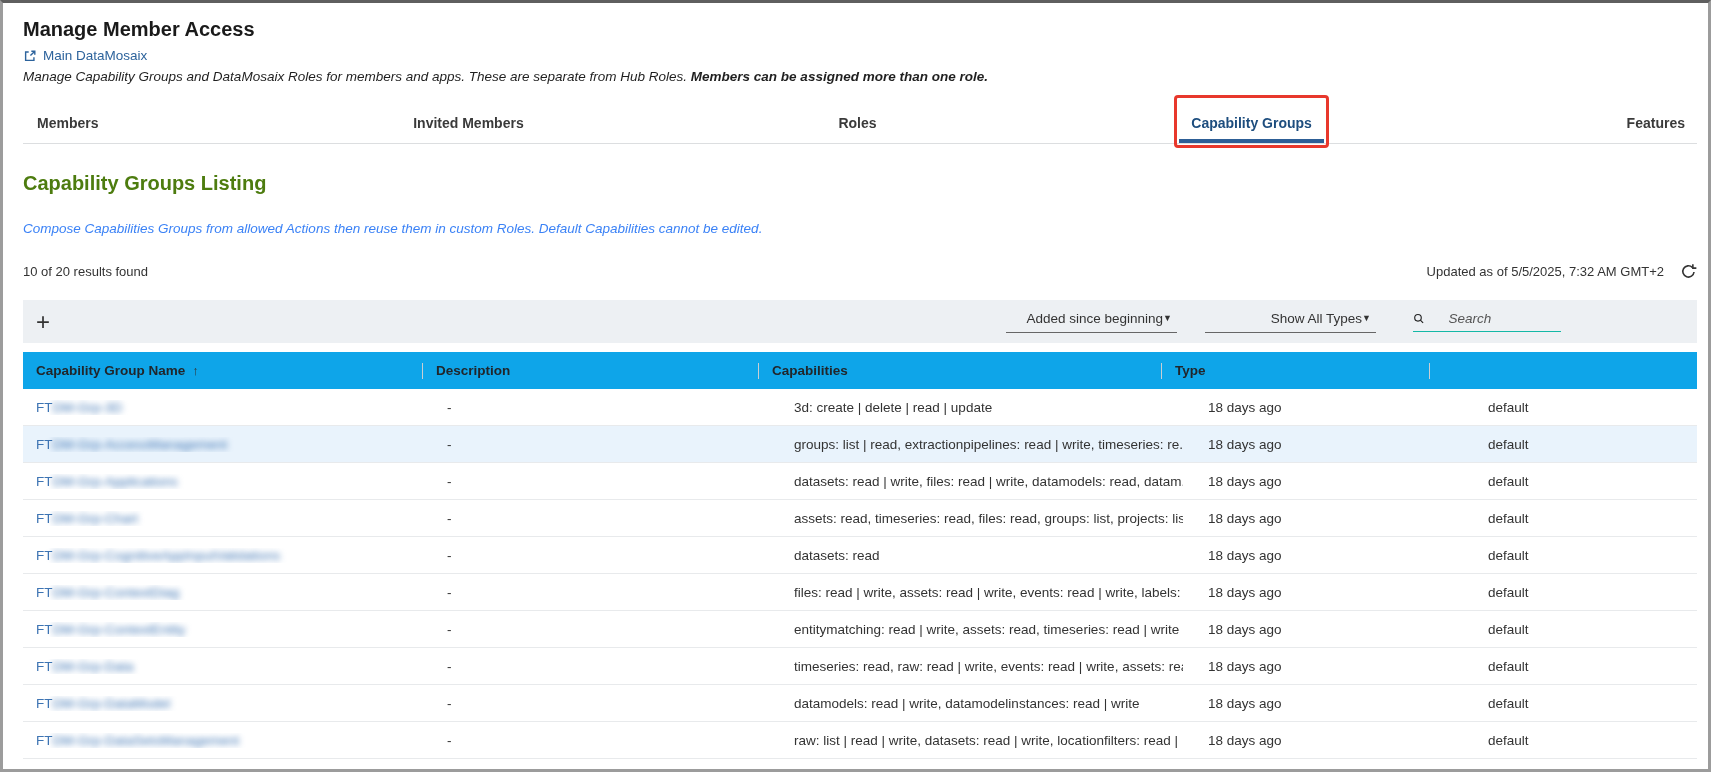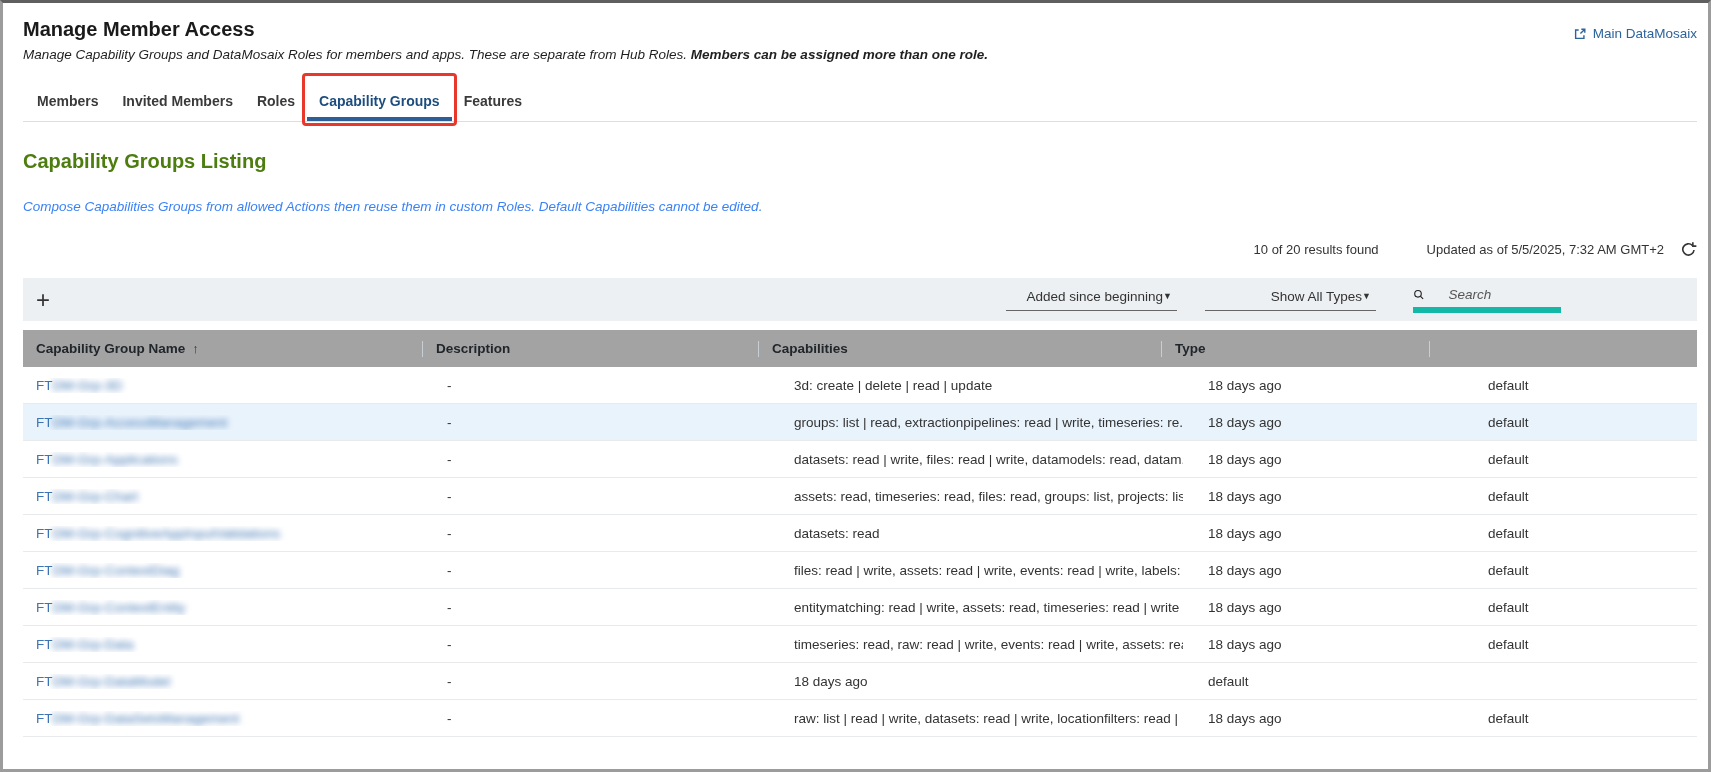--- a/index.html
+++ b/index.html
@@ -3,58 +3,58 @@
 <meta charset="utf-8">
 <style>
   html,body{margin:0;padding:0;background:#fff;}
   .page{
     width:1711px;height:772px;box-sizing:border-box;position:relative;overflow:hidden;
     background:#fff;border:3px solid #9c9c9c;border-top-color:#5f5f5f;
     font-family:"Liberation Sans", sans-serif;color:#262626;
   }
   .content{padding:0 11px 0 20px;}
   
-  .topbar{display:flex;justify-content:space-between;align-items:flex-start;margin-top:15px;}
+  .topbar{display:flex;justify-content:space-between;align-items:flex-start;margin-top:15px;flex-direction:column;}
   .page-title{font-size:20px;font-weight:700;color:#1a1a1a;line-height:22px;}
   .main-link{display:flex;align-items:center;gap:6px;color:#2d639c;font-size:13.5px;margin-top:8px;cursor:pointer;}
   .main-link svg{display:block;}
   .subtitle{margin-top:6px;font-size:13.5px;font-style:italic;line-height:16px;color:#1f1f1f;}
   .subtitle b{font-weight:700;}
   
-  .tabs{margin-top:24px;display:flex;border-bottom:1px solid #dcdee0;padding-left:2px;}
+  .tabs{margin-top:24px;display:flex;border-bottom:1px solid #dcdee0;padding-left:2px;justify-content:space-between;}
   .tab{position:relative;padding:6px 12px 8px;font-size:14px;font-weight:600;color:#3a3a3a;
        border-bottom:4px solid transparent;line-height:16px;cursor:pointer;white-space:nowrap;}
   .tab.active{color:#1d4d7e;border-bottom-color:#2d5e96;}
   .tab .annotation{position:absolute;left:-5px;right:-5px;top:-14px;bottom:-9px;
        border:3px solid #e8382c;border-radius:4px;pointer-events:none;z-index:3;}
   
   .section-heading{margin-top:28px;font-size:20px;font-weight:700;color:#4d7c0f;line-height:22px;}
   .section-desc{margin-top:27px;font-size:13.5px;font-style:italic;color:#3b82f6;line-height:16px;}
-  .results-row{margin-top:26px;display:flex;justify-content:flex-end;align-items:center;
+  .results-row{margin-top:26px;display:flex;justify-content:space-between;align-items:center;
        font-size:13px;color:#333;gap:48px;}
   .updated-group{display:flex;align-items:center;gap:16px;}
   .refresh-btn{cursor:pointer;display:flex;align-items:center;}
   
   .toolbar{margin-top:20px;height:43px;background:#edf0f3;display:flex;align-items:center;}
   .add-btn{margin-left:13px;font-size:24px;font-weight:400;color:#333;line-height:20px;cursor:pointer;}
   .toolbar-spacer{flex:1;}
   .filters{display:flex;align-items:center;}
   .select{width:164px;display:flex;justify-content:flex-end;align-items:center;
        border-bottom:1px solid #666;padding:0 5px 6px 2px;font-size:13.5px;color:#333;cursor:pointer;}
   .select .caret{font-size:9px;color:#333;}
   .select + .select{margin-left:28px;}
   .searchbox{width:148px;margin-left:37px;margin-right:136px;display:flex;align-items:center;gap:24px;
-       border-bottom:6px solid #14b8a6;padding-bottom:5px;}
+       border-bottom:1px solid #14b8a6;padding-bottom:5px;}
   .searchbox input{border:none;outline:none;background:transparent;width:100%;font-size:13.5px;
        font-family:"Liberation Sans", sans-serif;color:#333;padding:0;}
   .searchbox input::placeholder{font-style:italic;color:#555;}
   
   .table{margin-top:9px;}
   .thead,.trow{display:grid;grid-template-columns:399px 336px 403px 269px 1fr;align-items:center;}
-  .thead{height:37px;background:#a3a3a3;font-size:13.5px;font-weight:700;color:#21262b;}
+  .thead{height:37px;background:#0ea5e9;font-size:13.5px;font-weight:700;color:#21262b;}
   .th{position:relative;padding-left:14px;display:flex;align-items:center;gap:7px;height:100%;}
   .th:first-child{padding-left:13px;}
   .th + .th::before{content:"";position:absolute;left:0;top:50%;transform:translateY(-50%);
        width:1px;height:16px;background:#c9ced3;}
   .th:last-child::after{content:"";position:absolute;right:0;top:50%;transform:translateY(-50%);
        width:1px;height:16px;background:#c9ced3;}
   .sort-arrow{font-size:13px;font-weight:400;color:#333;}
   .trow{height:36px;border-bottom:1px solid #e8eaec;background:#fff;font-size:13.5px;color:#333;gap:11px;}
   .trow.highlight{background:#e9f3fc;}
   .td{padding-left:14px;white-space:nowrap;overflow:hidden;}
@@ -200,20 +200,21 @@
           <div class="trow">
             <div class="td"><span class="name-link"><span>FT</span><span class="redacted">DM-Grp-Data</span></span></div>
             <div class="td">-</div>
             <div class="td">timeseries: read, raw: read | write, events: read | write, assets: rea...</div>
             <div class="td">18 days ago</div>
             <div class="td">default</div>
           </div>
           <div class="trow">
             <div class="td"><span class="name-link"><span>FT</span><span class="redacted">DM-Grp-DataModel</span></span></div>
             <div class="td">-</div>
+            <div class="td">datamodels: read | write, datamodelinstances: read | write</div>
             <div class="td">18 days ago</div>
             <div class="td">default</div>
           </div>
           <div class="trow">
             <div class="td"><span class="name-link"><span>FT</span><span class="redacted">DM-Grp-DataSetsManagement</span></span></div>
             <div class="td">-</div>
             <div class="td">raw: list | read | write, datasets: read | write, locationfilters: read | ...</div>
             <div class="td">18 days ago</div>
             <div class="td">default</div>
           </div>

